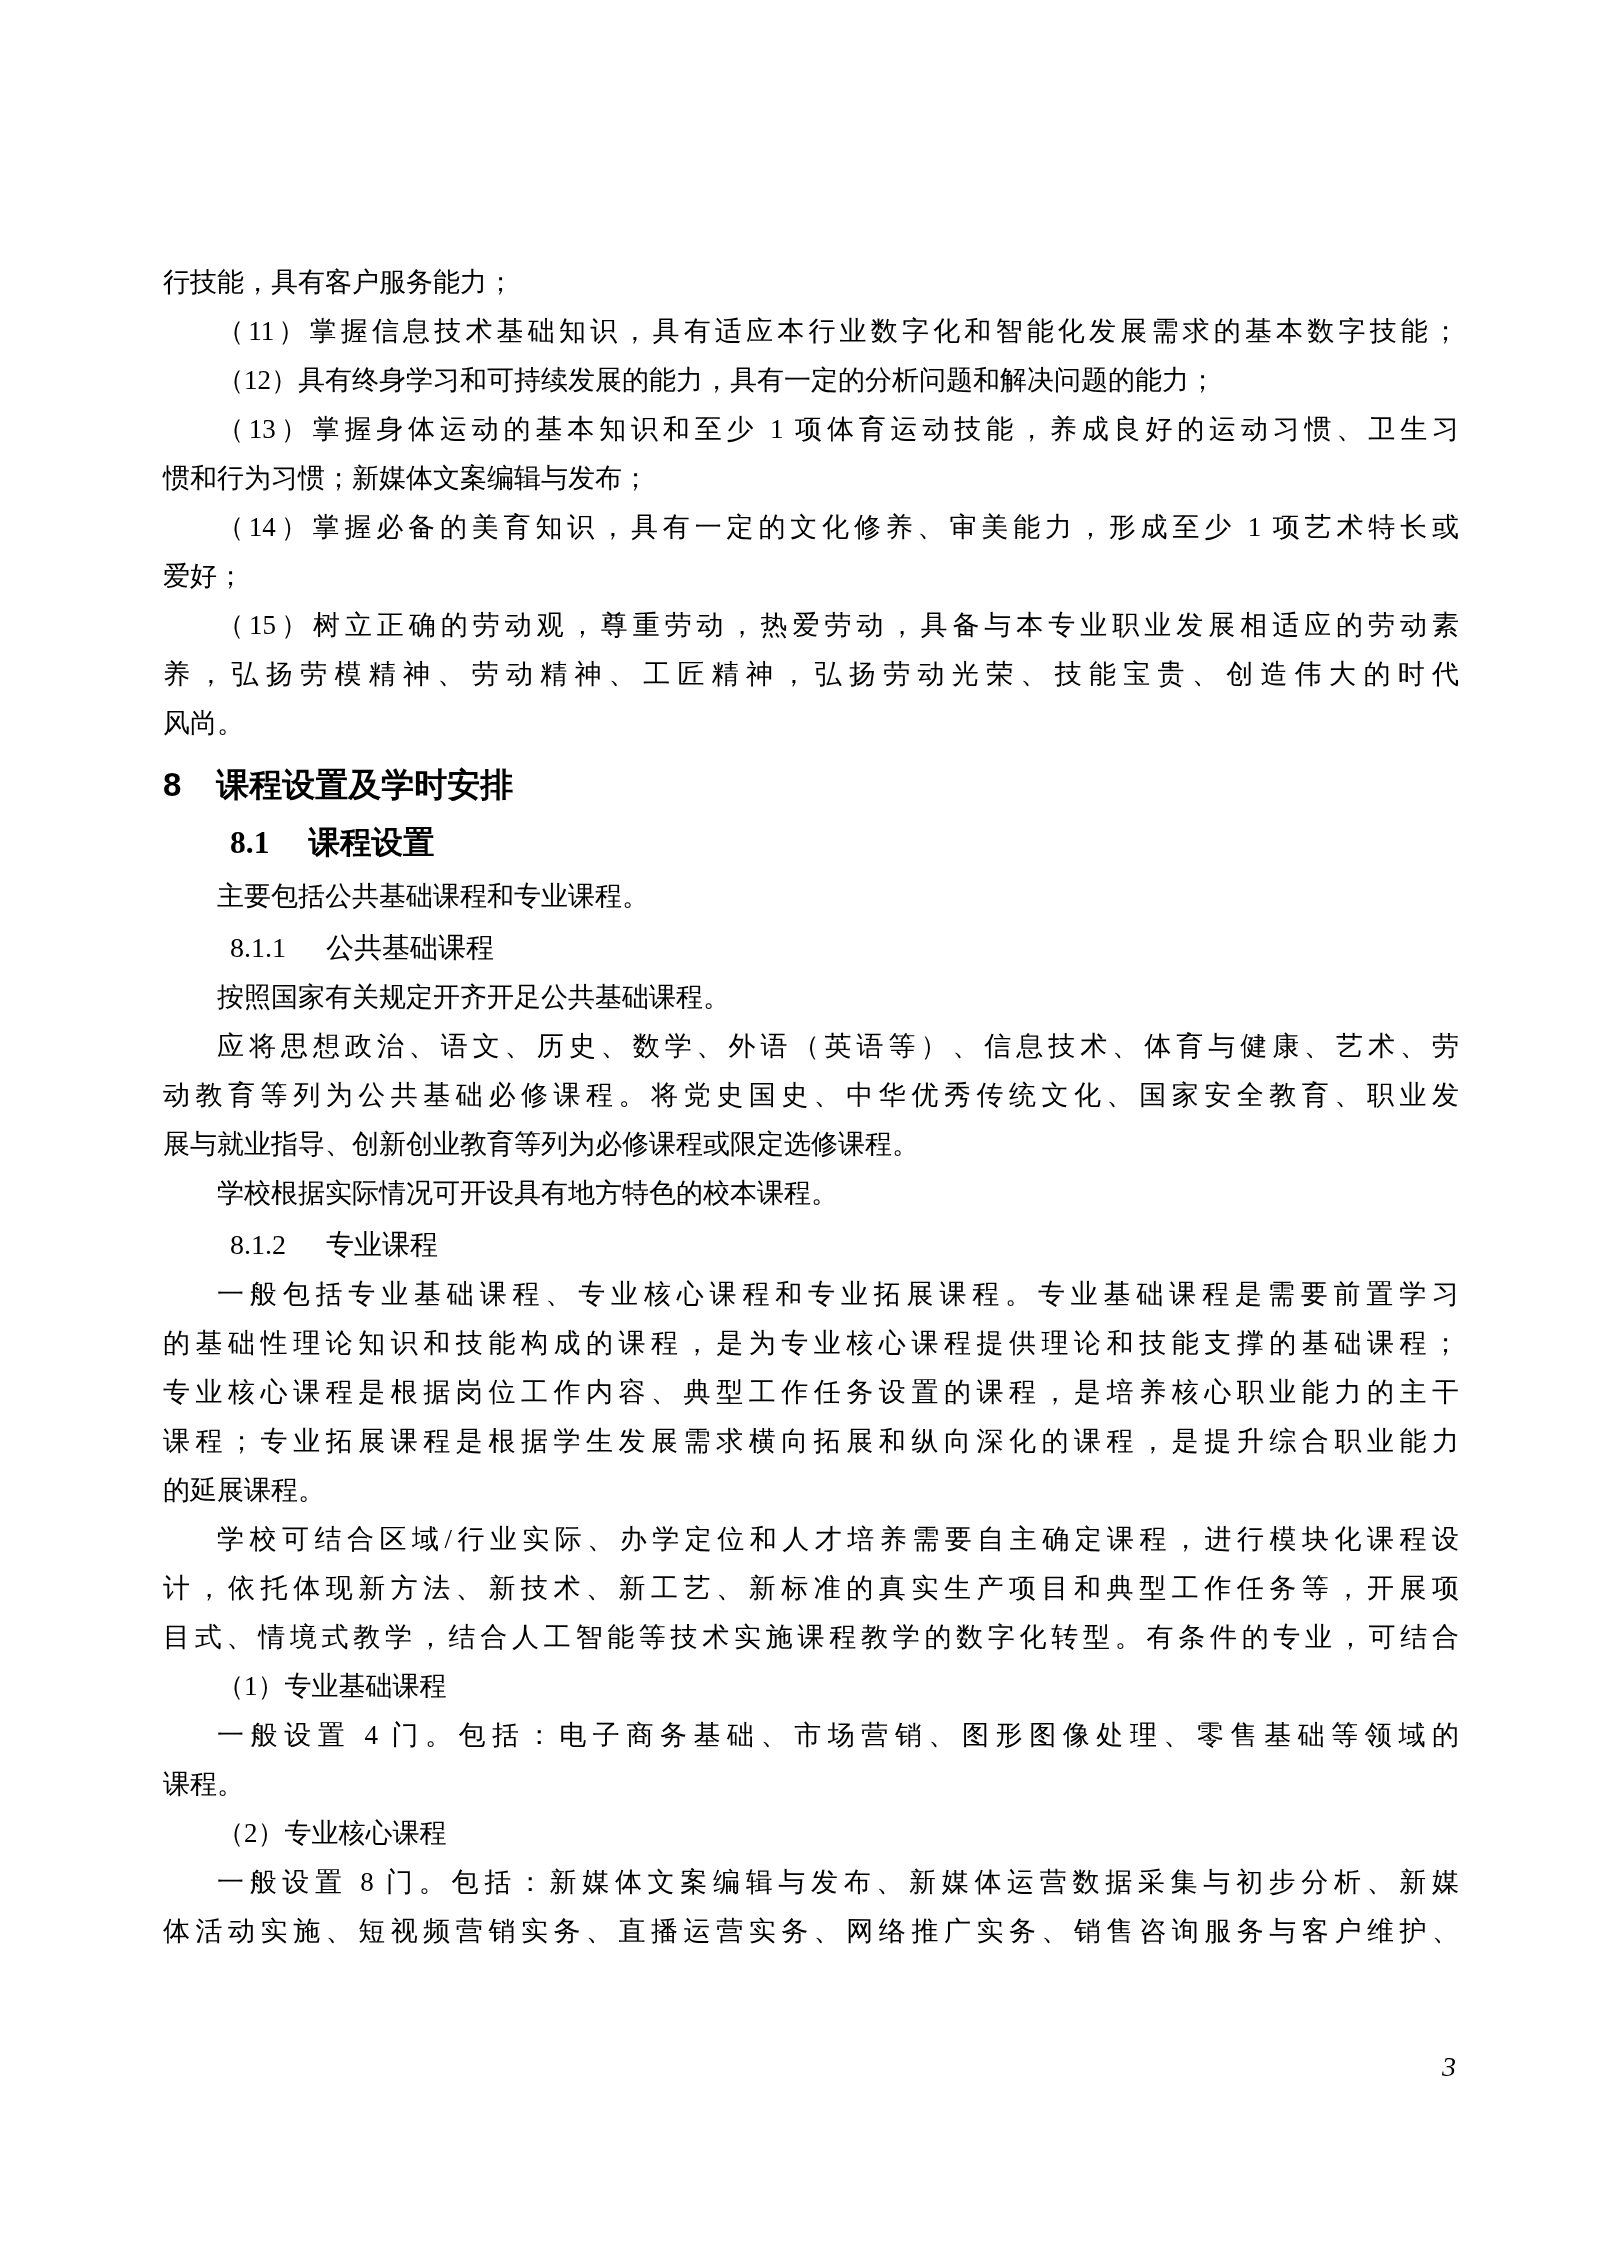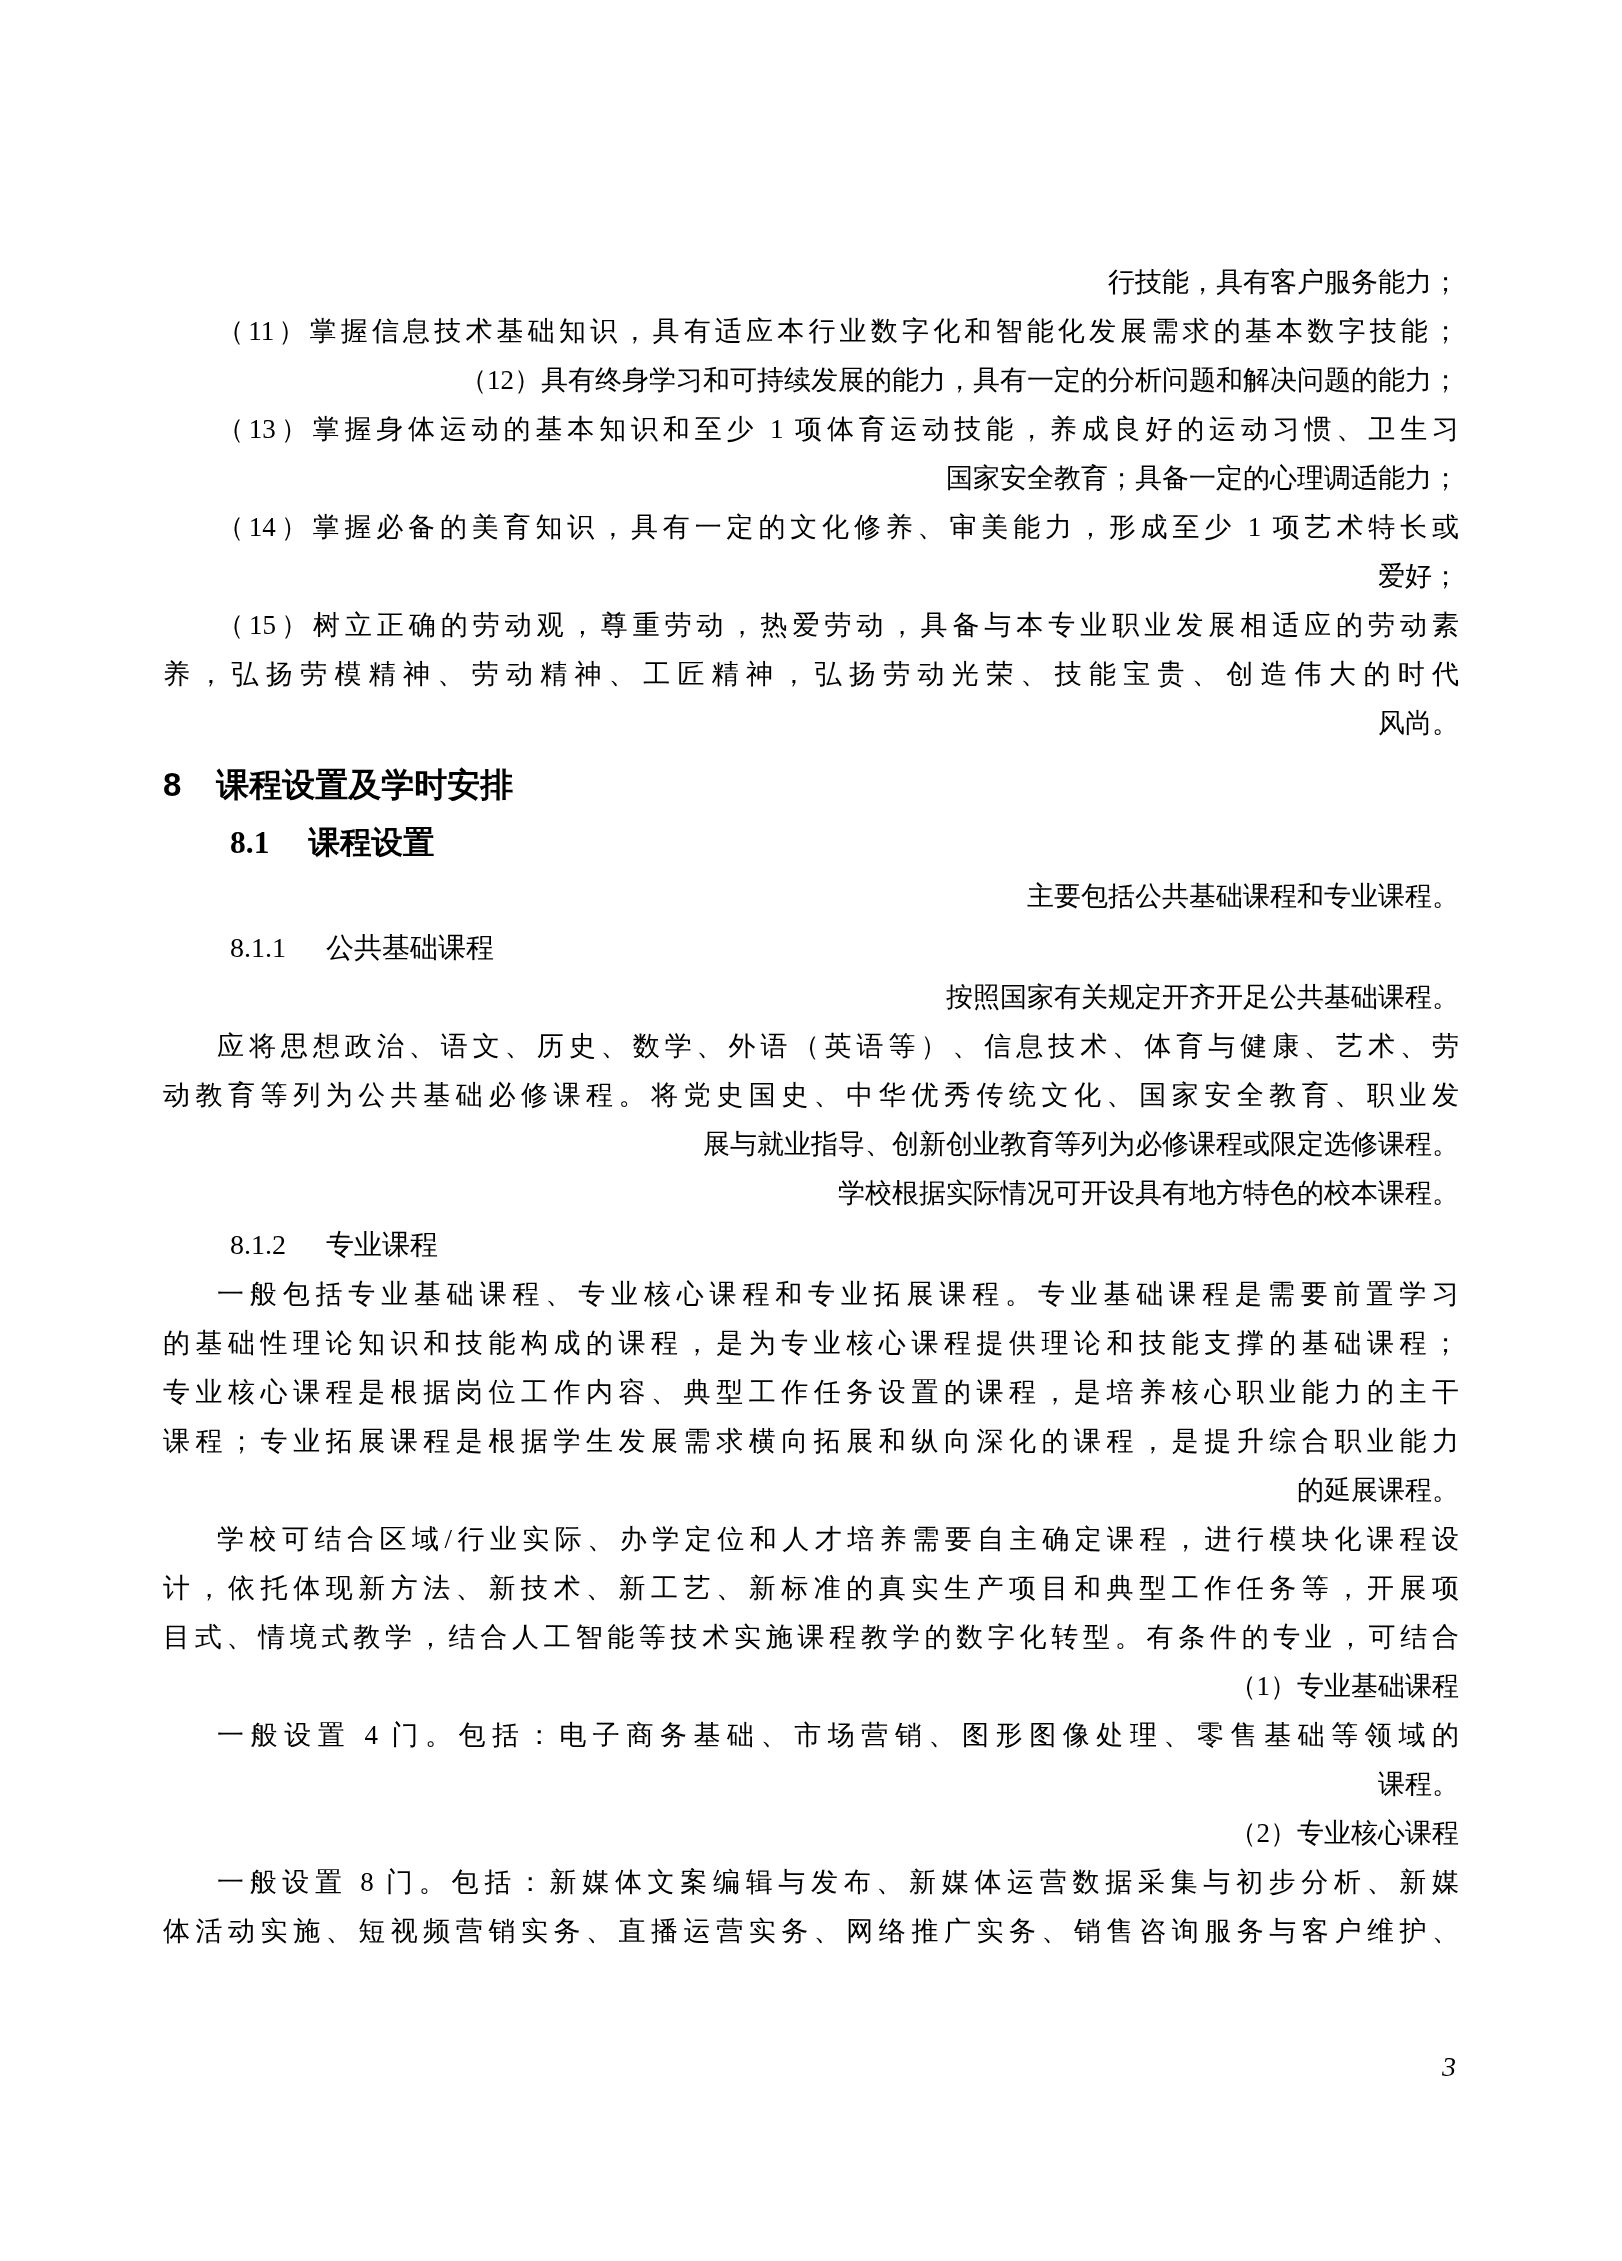--- a/index.html
+++ b/index.html
@@ -17,21 +17,21 @@
     font-family: "Liberation Serif", "DejaVu Serif", serif;
     box-sizing: border-box;
     padding: 258px 163px 0 163px;
     overflow: hidden;
   }
   .text-body { width: 100%; }
 
   .line {
     font-size: 27px;
     line-height: 49px;
-    text-align: right;
+    text-align: left;
   }
   .cont-full, .para-full {
     text-align: justify;
     text-align-last: justify;
   }
   .para-full, .para-single {
     text-indent: 2em;
   }
 
   .heading { line-height: 49px; white-space: nowrap; }
@@ -74,21 +74,21 @@
 </style>
 </head>
 <body>
 
 <div class="page">
   <div class="text-body">
       <div class="line cont-end">行技能，具有客户服务能力；</div>
       <div class="line para-full">（11）掌握信息技术基础知识，具有适应本行业数字化和智能化发展需求的基本数字技能；</div>
       <div class="line para-single">（12）具有终身学习和可持续发展的能力，具有一定的分析问题和解决问题的能力；</div>
       <div class="line para-full">（13）掌握身体运动的基本知识和至少 1 项体育运动技能，养成良好的运动习惯、卫生习</div>
-      <div class="line cont-end">国家安全教育；具备一定的心理调适能力；</div>
+      <div class="line cont-end">惯和行为习惯；新媒体文案编辑与发布；</div>
       <div class="line para-full">（14）掌握必备的美育知识，具有一定的文化修养、审美能力，形成至少 1 项艺术特长或</div>
       <div class="line cont-end">爱好；</div>
       <div class="line para-full">（15）树立正确的劳动观，尊重劳动，热爱劳动，具备与本专业职业发展相适应的劳动素</div>
       <div class="line cont-full">养，弘扬劳模精神、劳动精神、工匠精神，弘扬劳动光荣、技能宝贵、创造伟大的时代</div>
       <div class="line cont-end">风尚。</div>
       <div class="heading h1"><span class="hnum">8</span><span class="htitle">课程设置及学时安排</span></div>
       <div class="heading h2"><span class="hnum">8.1</span><span class="htitle">课程设置</span></div>
       <div class="line para-single">主要包括公共基础课程和专业课程。</div>
       <div class="heading h3"><span class="hnum">8.1.1</span><span class="htitle">公共基础课程</span></div>
       <div class="line para-single">按照国家有关规定开齐开足公共基础课程。</div>

